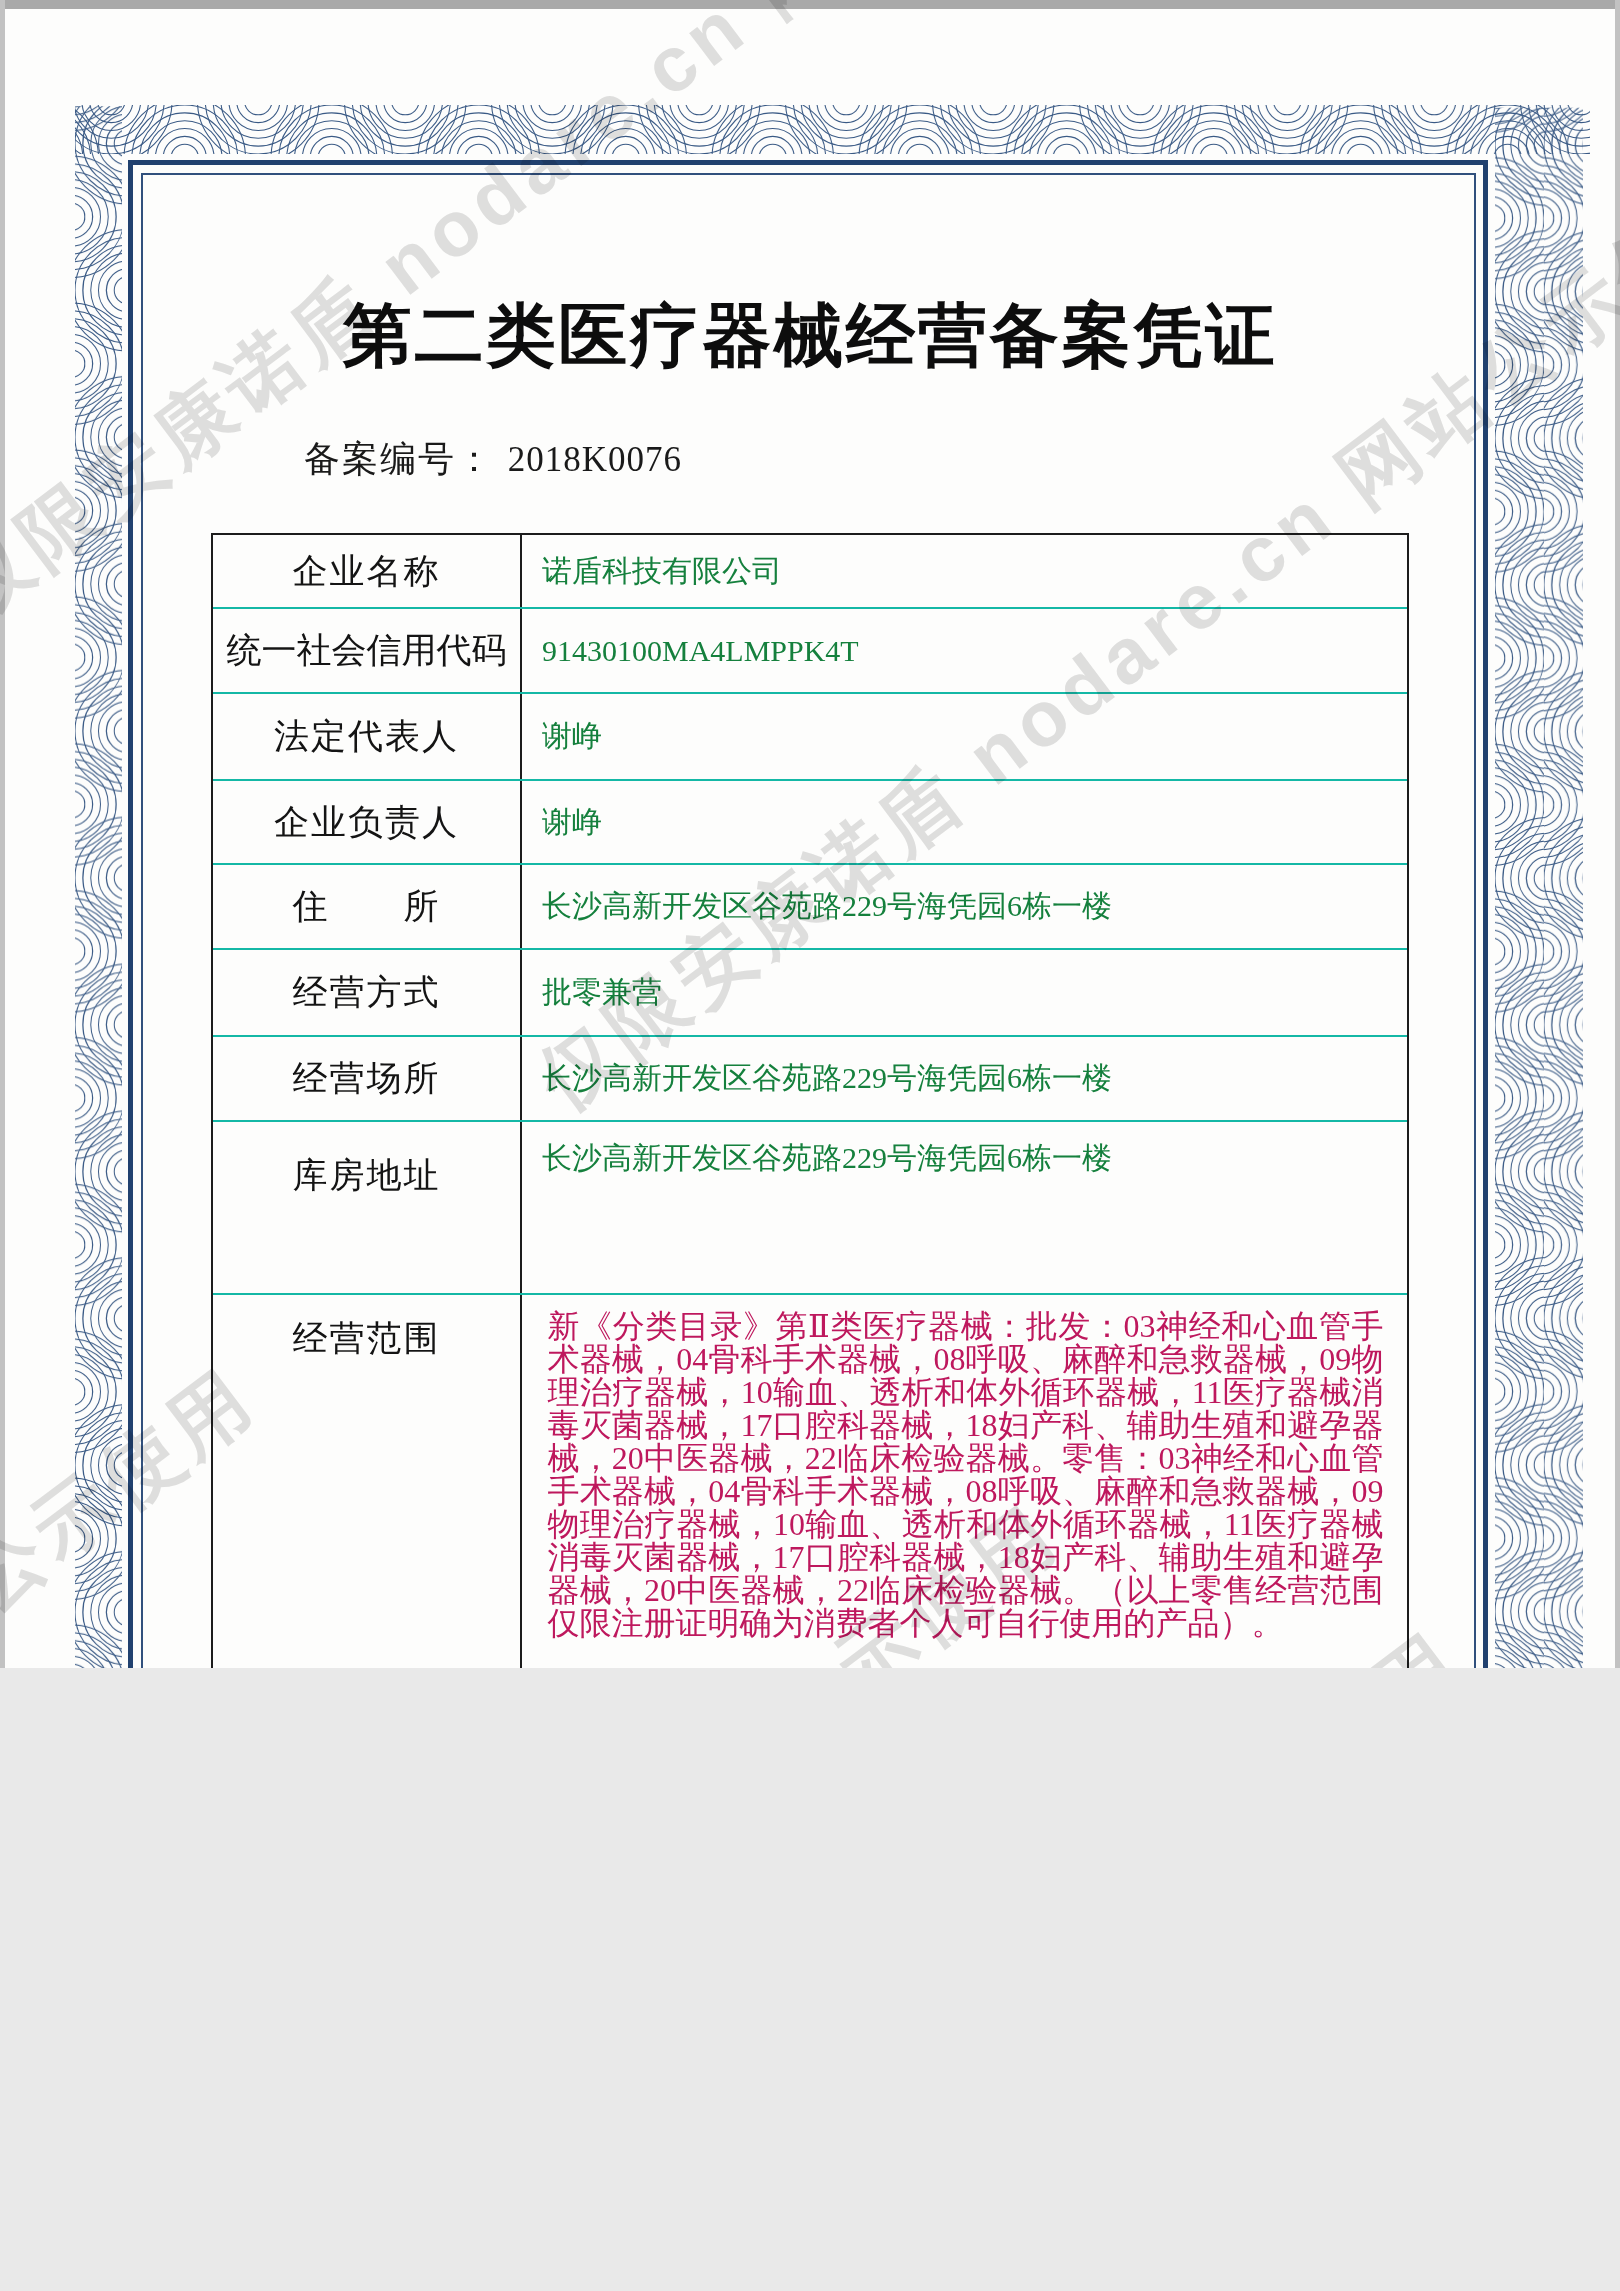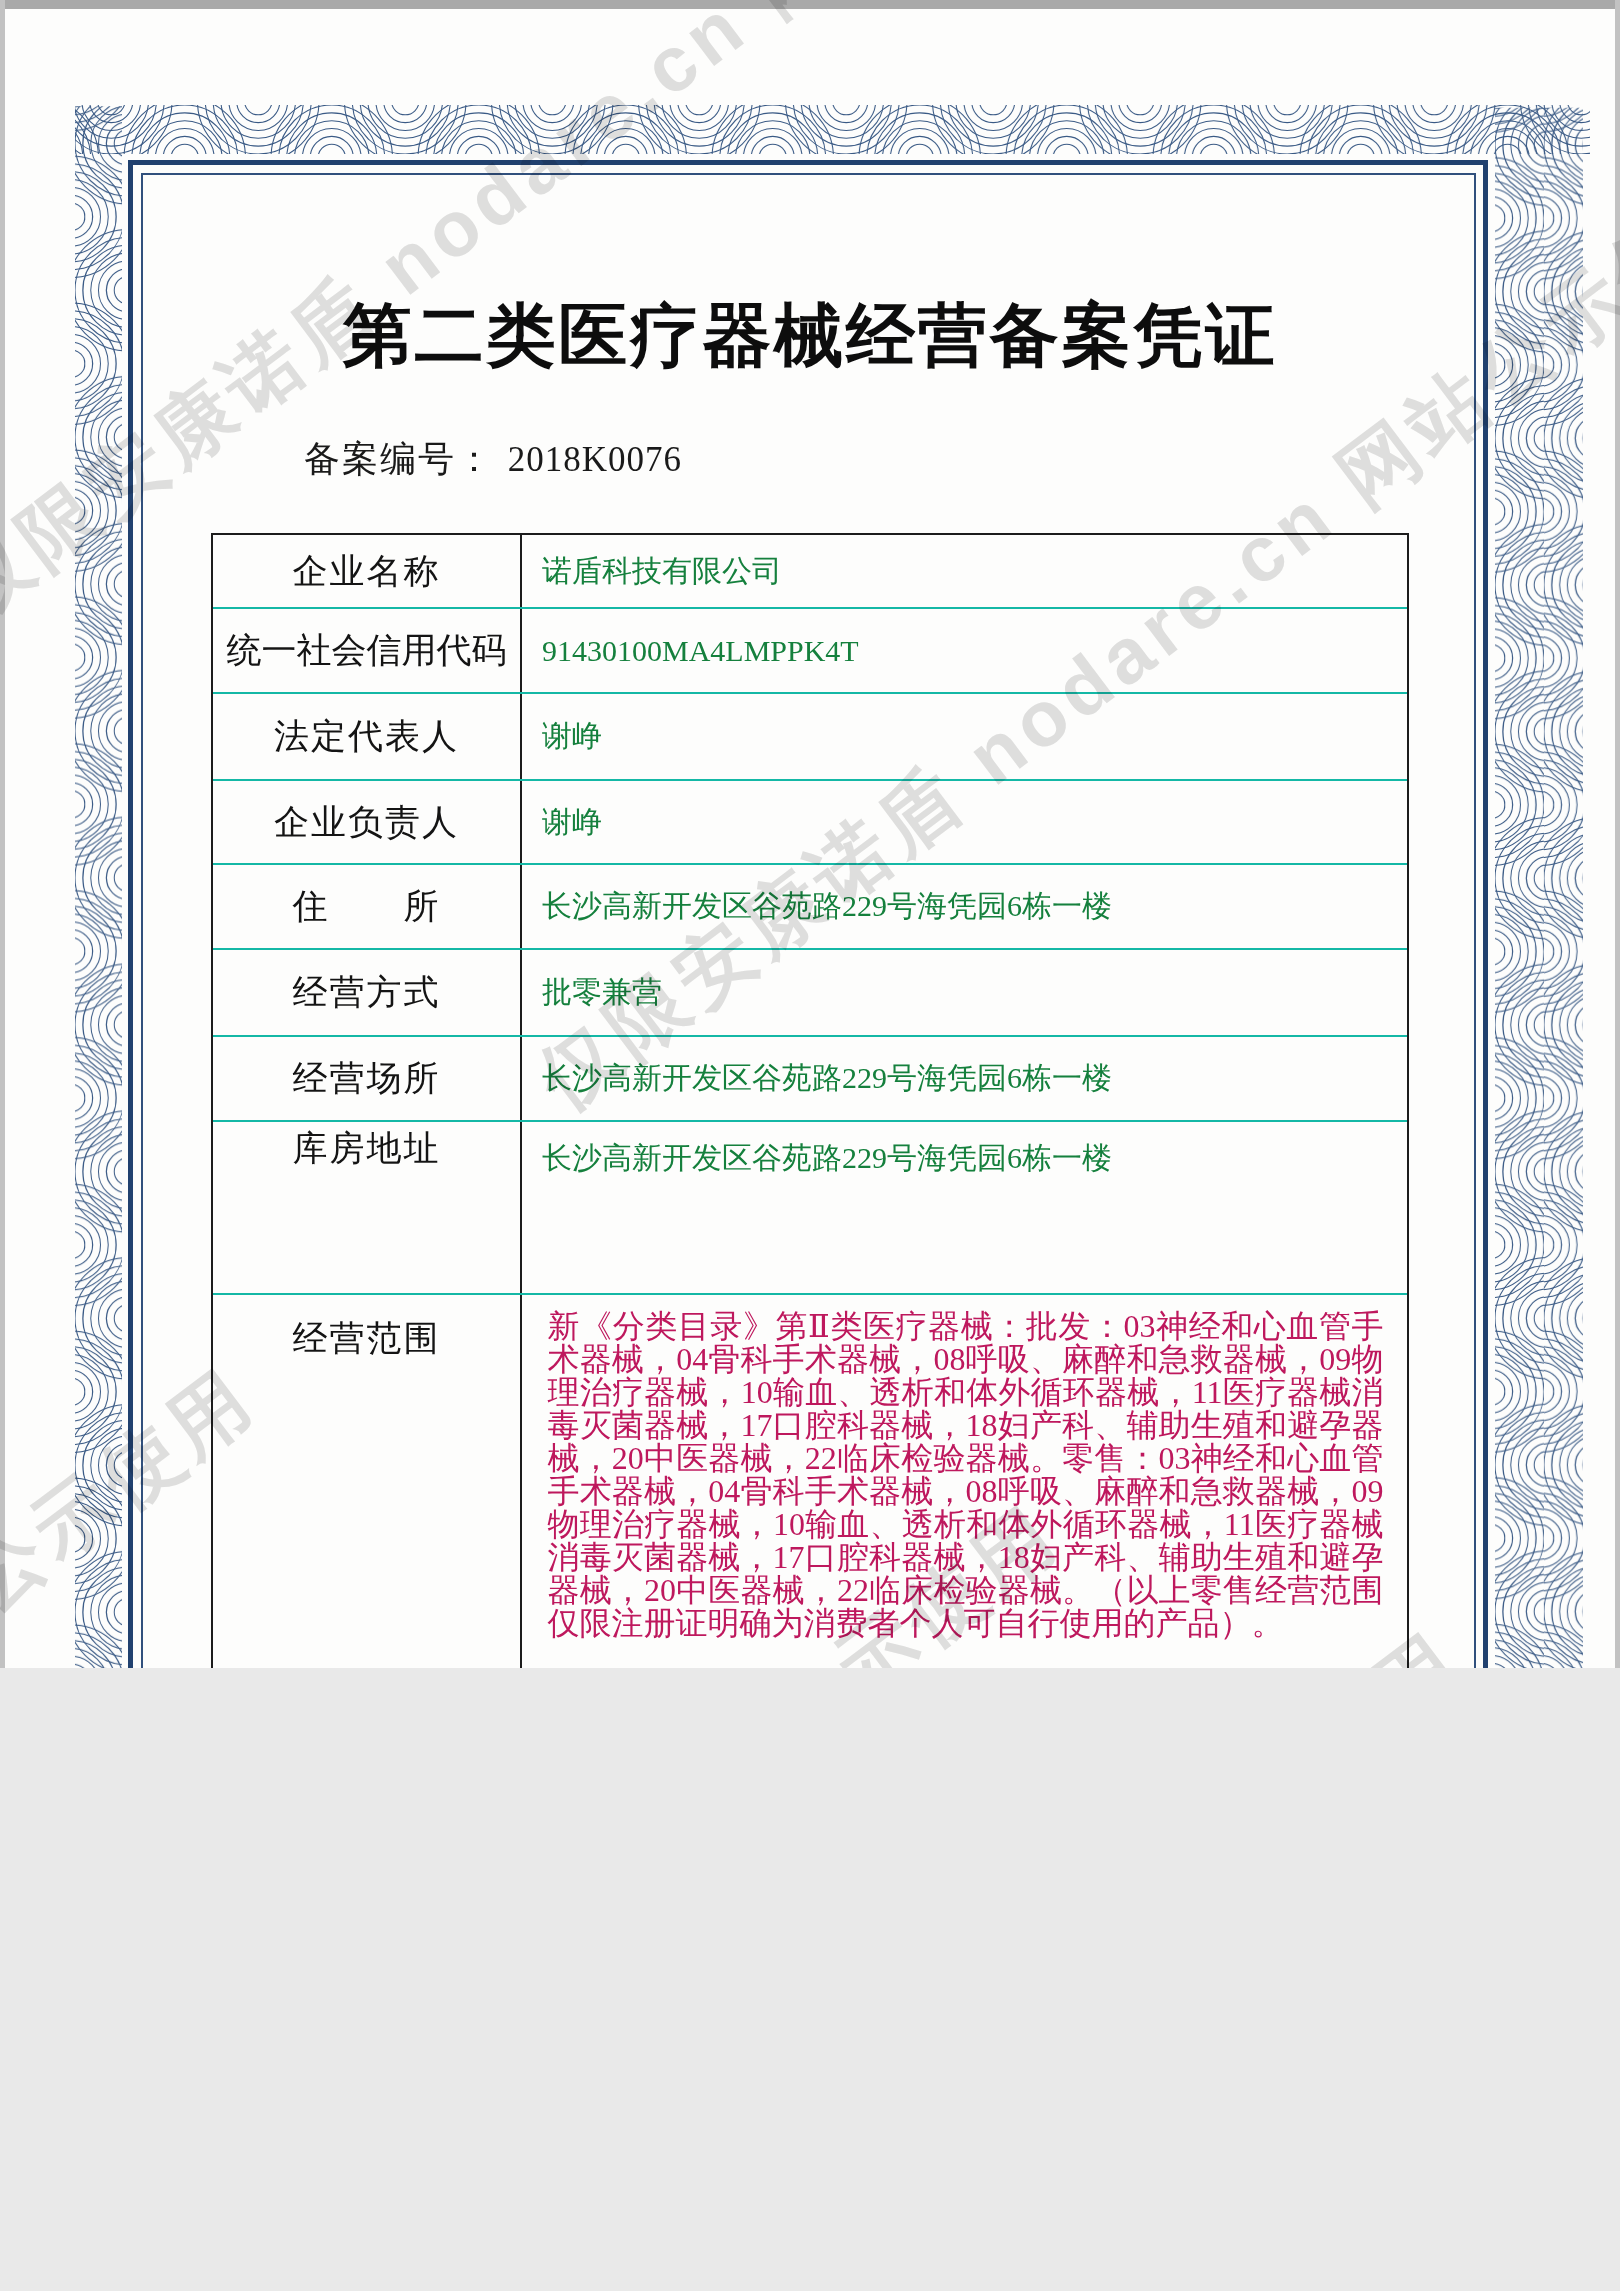--- a/index.html
+++ b/index.html
@@ -43,21 +43,21 @@
     width:309px;border-right:2px solid #1c1c1c;box-sizing:border-box;
     display:flex;align-items:center;justify-content:center;
     font-size:35px;letter-spacing:2px;color:#141414;padding:0 3.9px;text-align:center;
   }
   .cell-value{
     flex:1;display:flex;align-items:center;
     font-size:30px;color:#15803d;padding-left:20px;box-sizing:border-box;
   }
   .r1{height:74px;} .r2{height:85px;} .r3{height:87px;} .r4{height:84px;}
   .r5{height:85px;} .r6{height:87px;} .r7{height:85px;} .r8{height:173px;}
-  .row.top-align .cell-label{align-items:flex-start;padding-top:3px;}
+  .row.top-align .cell-label{align-items:flex-start;padding-top:30px;}
   .row.top-align .cell-value{align-items:flex-start;padding-top:15.7px;}
   .row-scope .cell-label{align-items:flex-start;padding-top:19.6px;}
   .row-scope .cell-value{
     display:block;align-items:flex-start;
     padding:14.7px 23.5px 0 25.5px;font-size:32px;line-height:33px;
     text-align:justify;word-break:break-all;color:#be185d;border-radius:14px;
   }
 
   .footer-dept{
     position:absolute;left:674px;top:1943px;font-size:38px;letter-spacing:2px;color:#c2410c;

